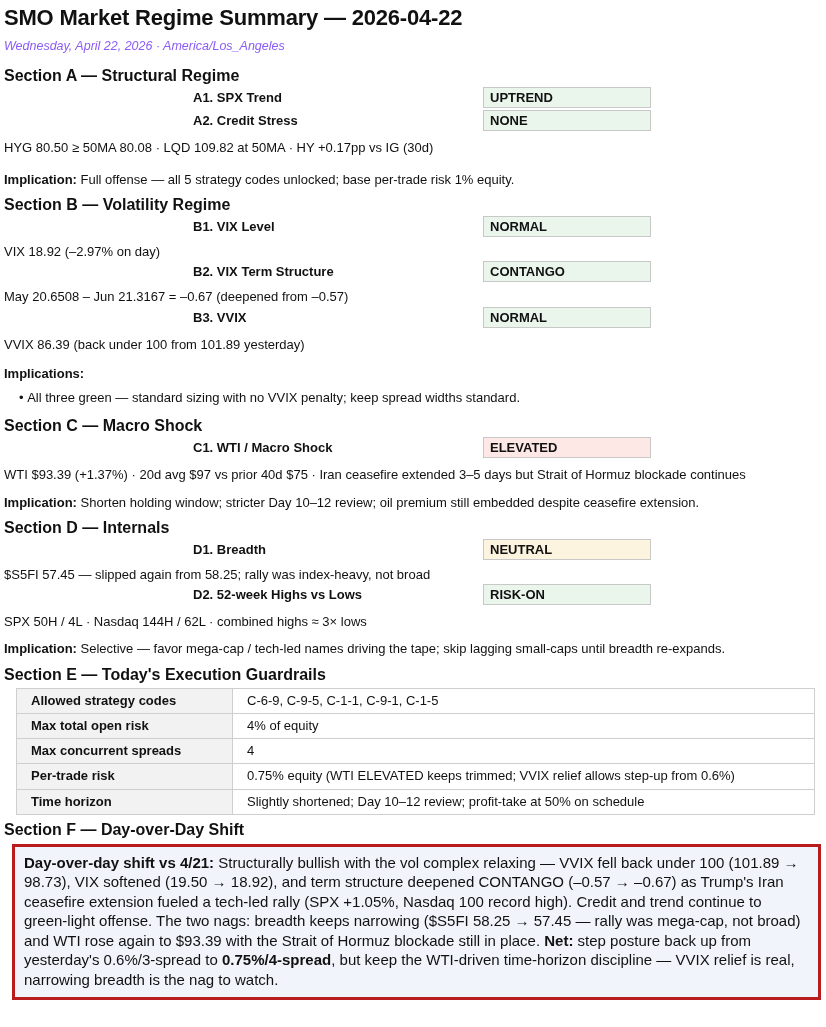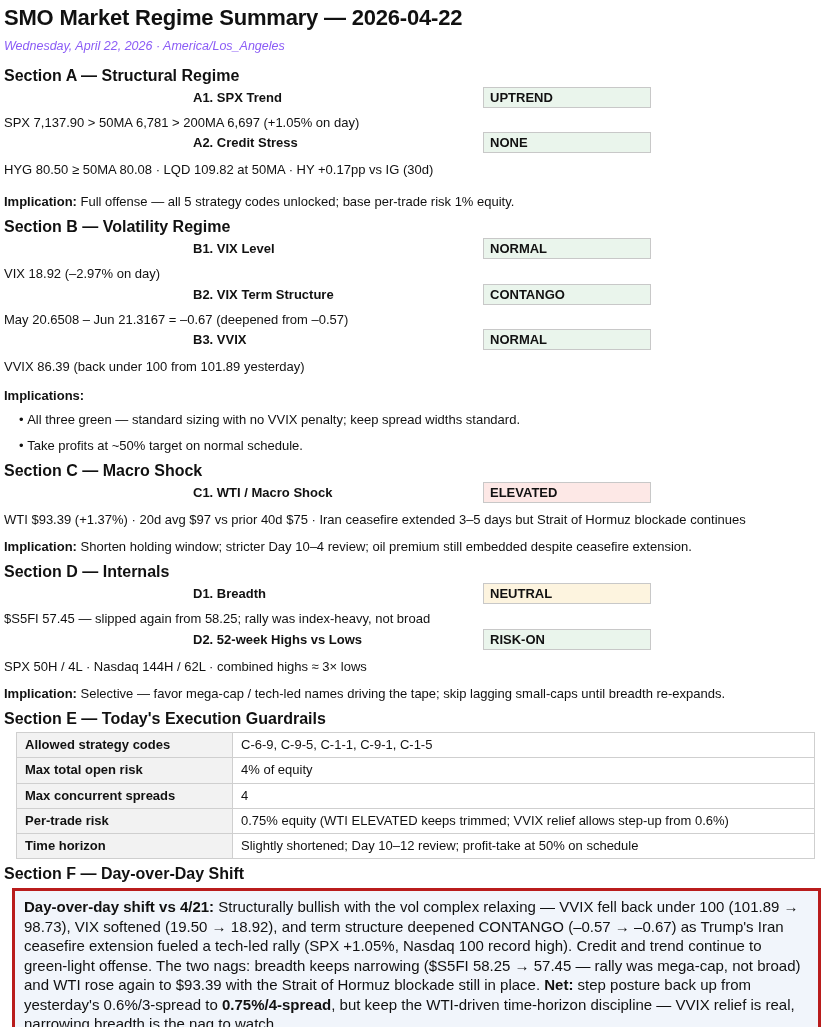--- a/index.html
+++ b/index.html
@@ -72,21 +72,21 @@
   ul.bullets li { margin: 0 0 9px 0; }
   ul.bullets li::before { content: "\2022\00a0"; }
   table.guard {
     border-collapse: collapse;
     margin: 3px 0 4px 12px;
     width: 799px;
     font-size: 13px;
   }
   table.guard td {
     border: 1px solid #cfcfcf;
-    padding: 4px 8px;
+    padding: 4px 14px;
     height: 25px;
   }
   table.guard td.k {
     background: #f2f2f2;
     font-weight: bold;
     width: 216px;
   }
   .summary {
     margin: 4px 0 12px 8px;
     width: 809px;
@@ -102,21 +102,20 @@
 
 <h1>SMO Market Regime Summary — 2026-04-22</h1>
 <div class="subtitle">Wednesday, April 22, 2026 · America/Los_Angeles</div>
 
 <section>
   <h2>Section A — Structural Regime</h2>
   <div class="metric-row">
     <span class="metric-label">A1. SPX Trend</span>
     <span class="badge green">UPTREND</span>
   </div>
-  <div class="detail">SPX 7,137.90 &gt; 50MA 6,781 &gt; 200MA 6,697 (+1.05% on day)</div>
   <div class="metric-row">
     <span class="metric-label">A2. Credit Stress</span>
     <span class="badge green">NONE</span>
   </div>
   <div class="detail" style="margin-top:8px">HYG 80.50 ≥ 50MA 80.08 · LQD 109.82 at 50MA · HY +0.17pp vs IG (30d)</div>
   <div class="implication" style="margin-top:16px"><b>Implication:</b><span> Full offense — all 5 strategy codes unlocked; base per-trade risk 1% equity.</span></div>
 </section>
 
 <section>
   <h2>Section B — Volatility Regime</h2>
@@ -131,32 +130,31 @@
   </div>
   <div class="detail">May 20.6508 – Jun 21.3167 = –0.67 (deepened from –0.57)</div>
   <div class="metric-row">
     <span class="metric-label">B3. VVIX</span>
     <span class="badge green">NORMAL</span>
   </div>
   <div class="detail" style="margin-top:8px">VVIX 86.39 (back under 100 from 101.89 yesterday)</div>
   <div class="implication" style="margin-top:13px;margin-bottom:0"><b>Implications:</b></div>
   <ul class="bullets">
     <li>All three green — standard sizing with no VVIX penalty; keep spread widths standard.</li>
-    <li style="margin-bottom:4px">Take profits at ~50% target on normal schedule.</li>
   </ul>
 </section>
 
 <section>
   <h2>Section C — Macro Shock</h2>
   <div class="metric-row">
     <span class="metric-label">C1. WTI / Macro Shock</span>
     <span class="badge red">ELEVATED</span>
   </div>
   <div class="detail" style="margin-top:8px">WTI $93.39 (+1.37%) · 20d avg $97 vs prior 40d $75 · Iran ceasefire extended 3–5 days but Strait of Hormuz blockade continues</div>
-  <div class="implication" style="margin-top:11px"><b>Implication:</b><span> Shorten holding window; stricter Day 10–4 review; oil premium still embedded despite ceasefire extension.</span></div>
+  <div class="implication" style="margin-top:11px"><b>Implication:</b><span> Shorten holding window; stricter Day 10–12 review; oil premium still embedded despite ceasefire extension.</span></div>
 </section>
 
 <section>
   <h2>Section D — Internals</h2>
   <div class="metric-row">
     <span class="metric-label">D1. Breadth</span>
     <span class="badge yellow">NEUTRAL</span>
   </div>
   <div class="detail">$S5FI 57.45 — slipped again from 58.25; rally was index-heavy, not broad</div>
   <div class="metric-row">

